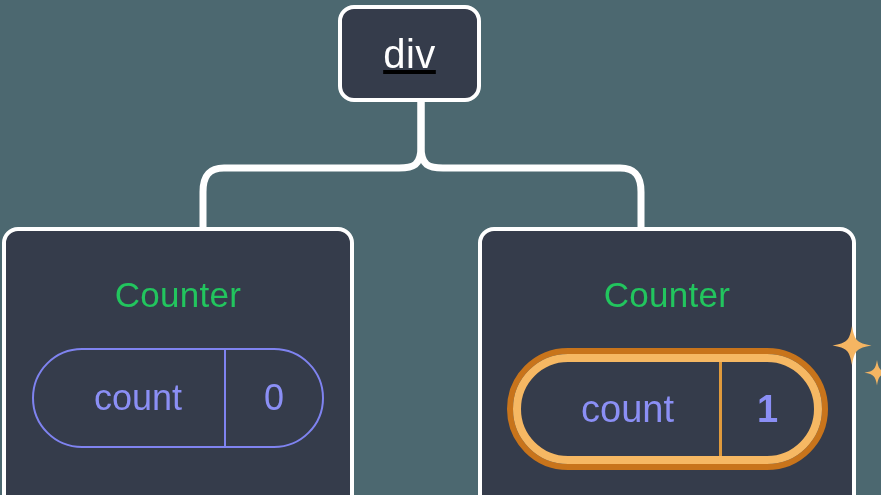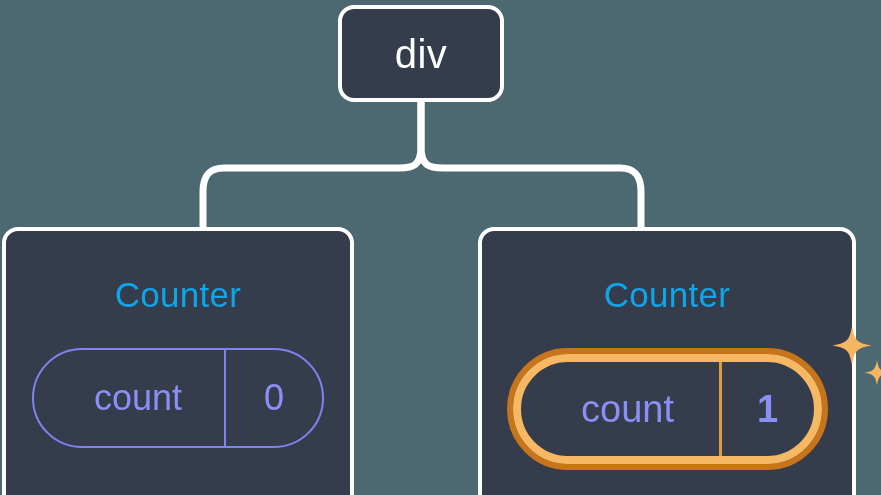--- a/index.html
+++ b/index.html
@@ -35,25 +35,26 @@
   .node {
     position: absolute;
     background: #353c4b;
     border: 4px solid #ffffff;
     border-radius: 16px;
     box-sizing: border-box;
   }
   #node-div {
     left: 338px;
     top: 5px;
-    width: 166px;
+    width: 143px;
     height: 97px;
     display: flex;
     align-items: center;
     justify-content: center;
+    text-decoration: underline;
   }
   .node-label-div {
     color: #ffffff;
     font-size: 40px;
     font-weight: 300;
     letter-spacing: 0.5px;
     line-height: 1;
   }
 
   .counter-node {
@@ -61,21 +62,21 @@
     height: 290px;
     top: 227px;
     display: flex;
     flex-direction: column;
     align-items: center;
   }
   #node-counter-left  { left: 2px; }
   #node-counter-right { left: 478px; width: 378px; }
 
   .counter-title {
-    color: #0ea5e9;
+    color: #22c55e;
     font-size: 35px;
     font-weight: 300;
     letter-spacing: 0.3px;
     margin-top: 46px;
     line-height: 1;
   }
 
   
   .pill-wrap {
     position: relative;

